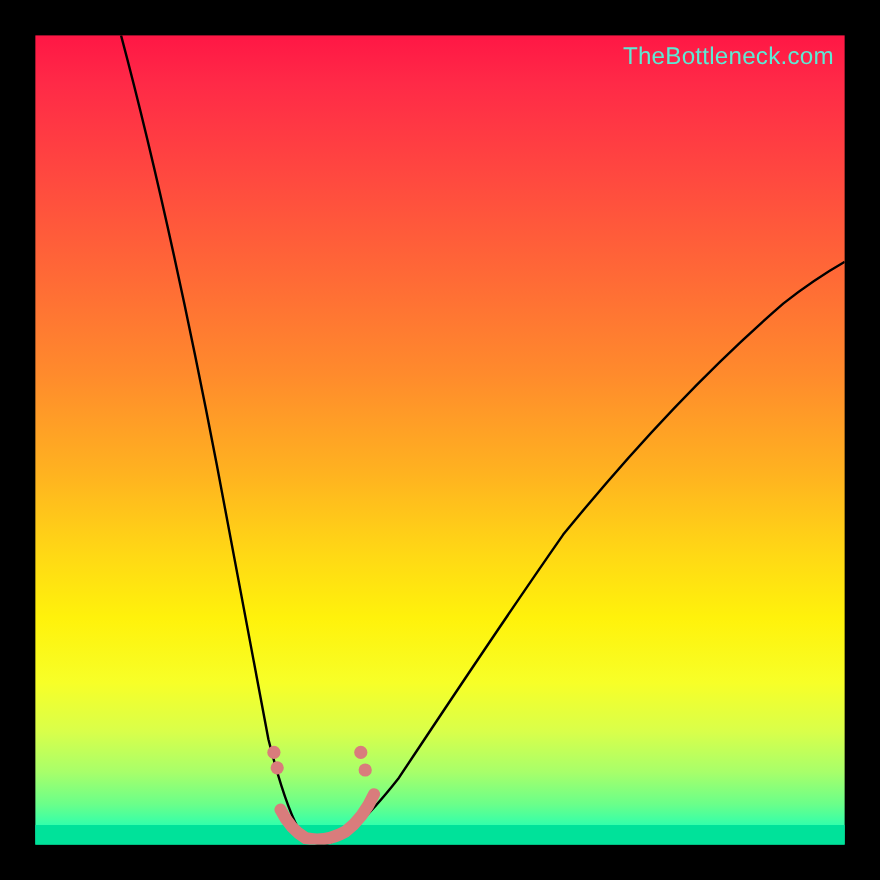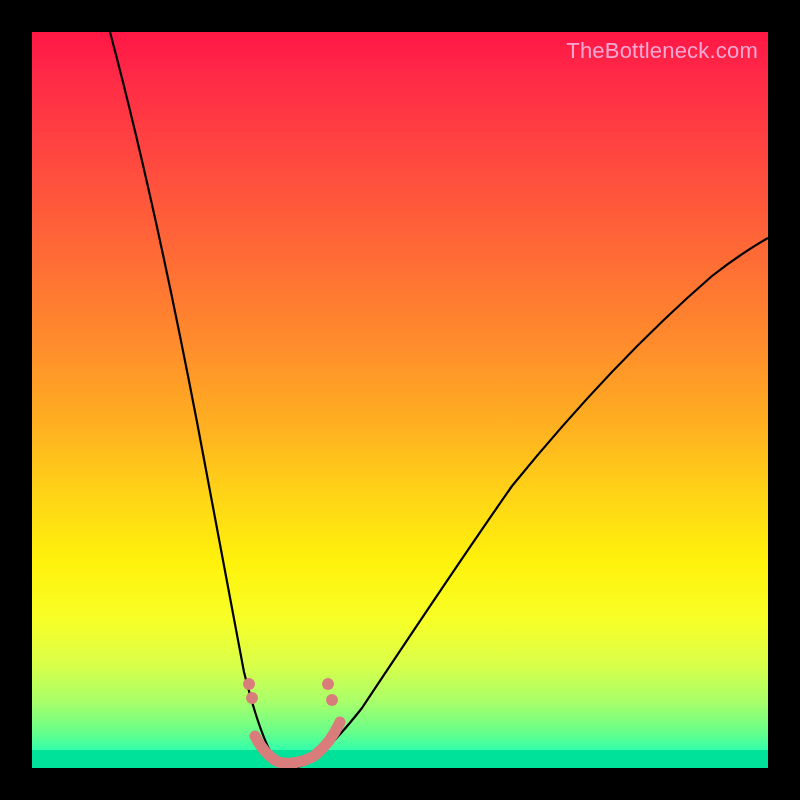--- a/index.html
+++ b/index.html
@@ -50,21 +50,21 @@
     left: 0;
     right: 0;
     bottom: 0;
     height: 18px;
     background: #00e29a;
   }
   .watermark {
     position: absolute;
     top: 6px;
     right: 10px;
-    color: #f9a8d4;
+    color: #5eead4;
     font-size: 22px;
     font-weight: 400;
     letter-spacing: 0.2px;
     user-select: none;
     pointer-events: none;
   }
   svg.curves {
     position: absolute;
     inset: 0;
   }

